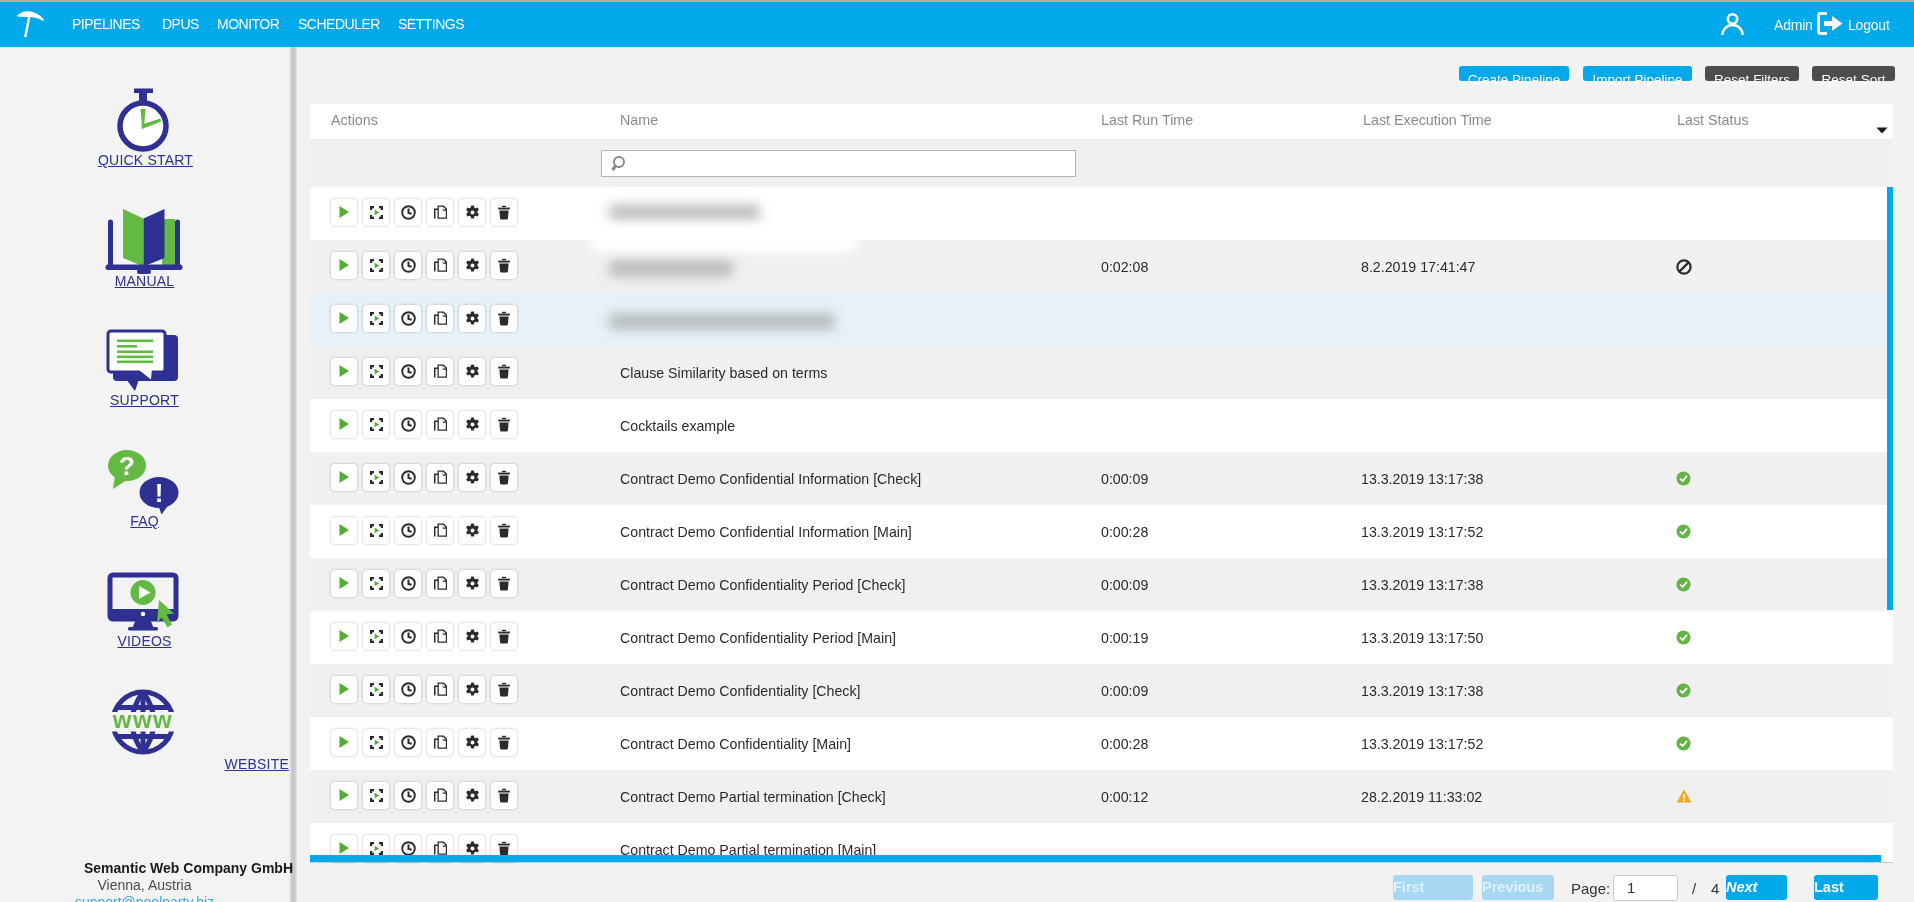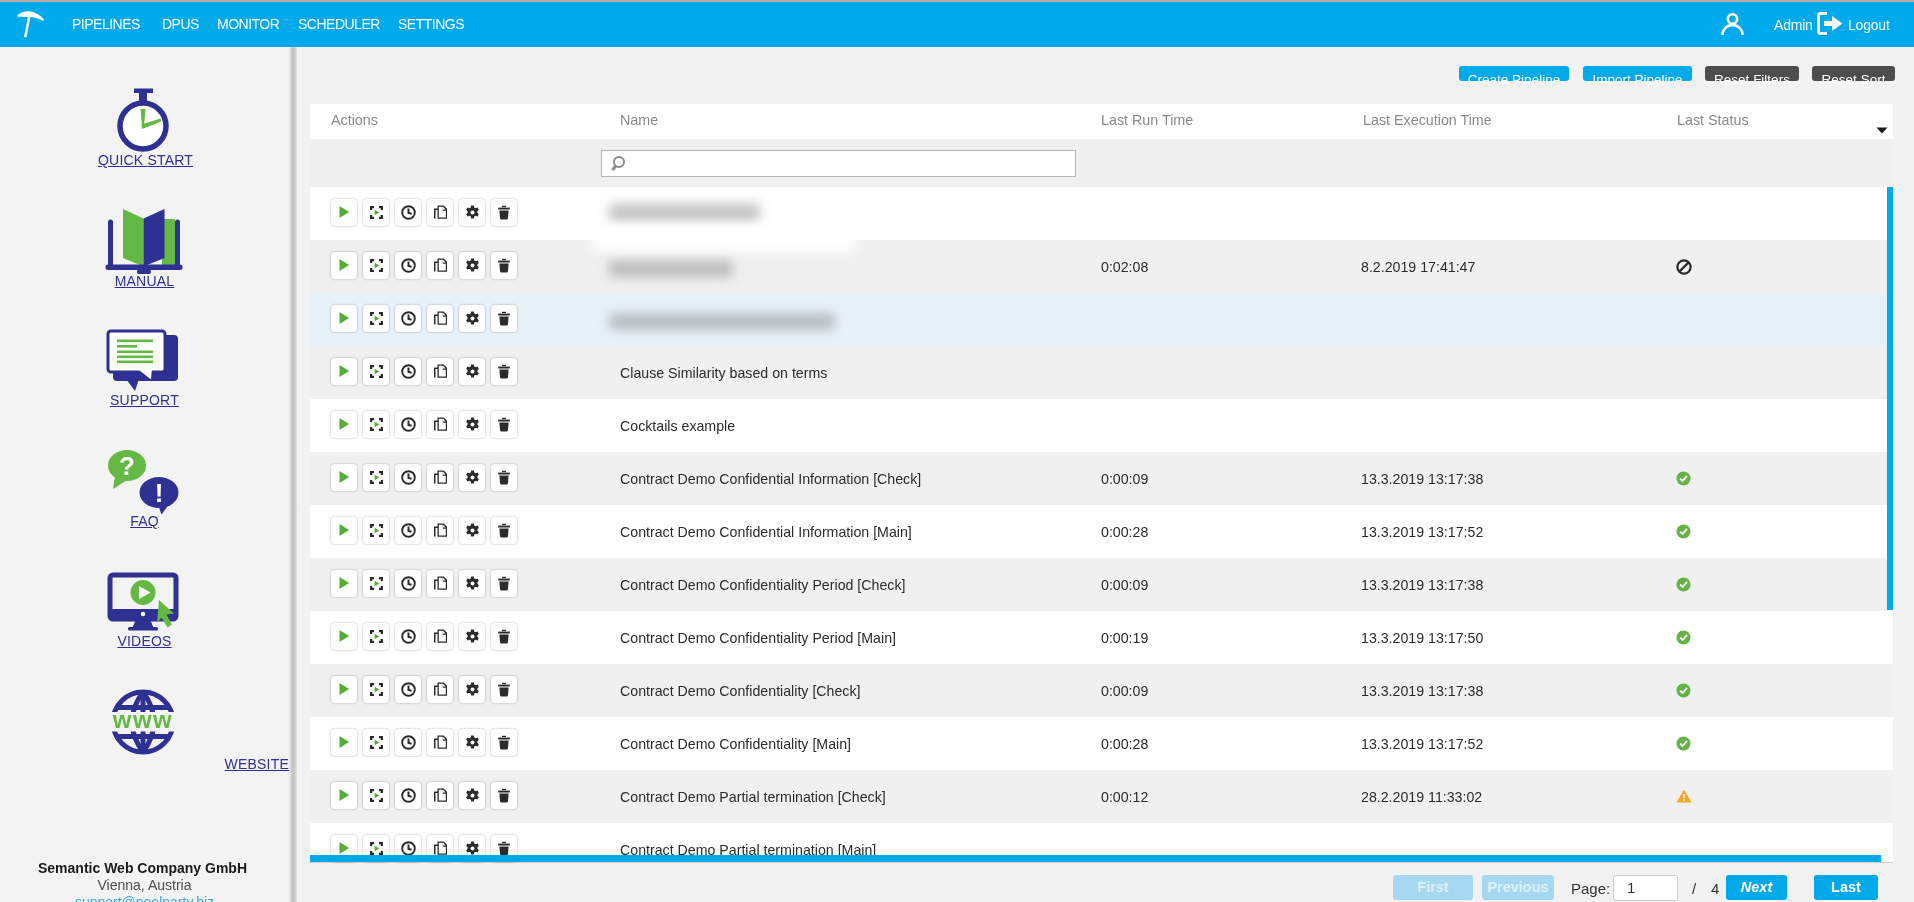--- a/index.html
+++ b/index.html
@@ -8,21 +8,21 @@
 #topstrip { left:0; top:0; width:1914px; height:2px; background:#b2ada7; }
 #topbar { left:0; top:2px; width:1914px; height:45px; background:#00a9ea; }
 #logo { left:14px; top:10px; }
 .menu { color:#fff; font-size:14px; letter-spacing:-0.5px; top:16px; }
 #m1 { left:72px; } #m2 { left:162px; } #m3 { left:217px; } #m4 { left:298px; } #m5 { left:398px; }
 #admin { left:1747px; top:17px; color:#fff; font-size:14px; letter-spacing:-0.2px;margin-left:27px; }
 #logout { left:1848px; top:17px; color:#fff; font-size:14px; letter-spacing:-0.2px; }
 #sidebar { left:0; top:47px; width:289px; height:855px; background:#f3f3f3; }
 #sidescroll { left:289px; top:47px; width:8px; height:855px; background:linear-gradient(90deg,#f0f0f0 0%,#dcdcdc 18%,#c5c5c5 40%,#c9c9c9 68%,#e3e3e3 100%); }
 .sidelink { color:#2e3192; font-size:14px; text-decoration:underline; letter-spacing:0.2px; }
-#foot1 { left:0; top:860px; width:293px; text-align:left; font-size:14px; font-weight:bold; color:#1a1a1a;margin-left:38px; }
+#foot1 { left:0; top:860px; width:293px; text-align:right; font-size:14px; font-weight:bold; color:#1a1a1a; }
 #foot2 { left:0; top:877px; width:289px; text-align:center; font-size:14px; color:#4d4d4d; }
 #foot3 { left:0; top:894px; width:289px; text-align:center; font-size:14px; color:#3ba9de; text-decoration:underline; }
 
 .btn { position:absolute; top:66px; height:15px; border-radius:3px; color:#fff; font-size:13.5px; text-align:center; line-height:27px; }
 .blue { background:#00a9ea; }
 .dark { background:#4d4d4d; }
 #b1 { left:1459px; width:110px; }
 #b2 { left:1583px; width:109px; }
 #b3 { left:1705px; width:94px; }
 #b4 { left:1812px; width:83px; }
@@ -42,21 +42,21 @@
 .icons { position:absolute; left:21px; top:12px; }
 .ibtn { display:inline-block; width:26px; height:27px; background:#fff; border-radius:4px; box-shadow:0 0 2.5px rgba(0,0,0,0.3); margin-right:6px; text-align:center; vertical-align:top; }
 .ibtn svg { margin-top:6px; }
 
 .blur { position:absolute; filter:blur(6px); background:#9a9a9a; opacity:0.6; border-radius:4px; }
 #tooltip { position:absolute; left:592px; top:226px; width:264px; height:26px; background:#ffffff; filter:blur(5px); border-radius:4px; }
 
 #vscroll { left:1887px; top:187px; width:6px; height:423px; background:#00a9ea; }
 #hscroll { left:310px; top:855px; width:1571px; height:7px; background:#00a9ea; }
 
-.pbtn { position:absolute; top:875px; height:25px; border-radius:3px; font-size:14.5px; font-weight:bold; text-align:center; line-height:25px; }
+.pbtn { position:absolute; top:875px; height:25px; border-radius:3px; font-size:14.5px; font-weight:bold; text-align:left; line-height:25px; }
 .pdis { background:#a6d9f1; color:#dff1fa; }
 .pact { background:#00a9ea; color:#fff; }
 #pfirst { left:1393px; width:80px; }
 #pprev { left:1482px; width:72px; }
 #pagelbl { position:absolute; left:1571px; top:880px; font-size:15px; color:#333; }
 #pageinput { position:absolute; left:1613px; top:875px; width:65px; height:26px; background:#fff; border:1px solid #ccc; border-radius:3px; font-size:15px; color:#333; line-height:24px; padding-left:13px; }
 #pslash { position:absolute; left:1692px; top:880px; font-size:15px; color:#333; }
 #ptotal { position:absolute; left:1711px; top:880px; font-size:15px; color:#333; }
 #pnext { left:1726px; width:61px;font-style:italic; }
 #plast { left:1814px; width:64px; }

